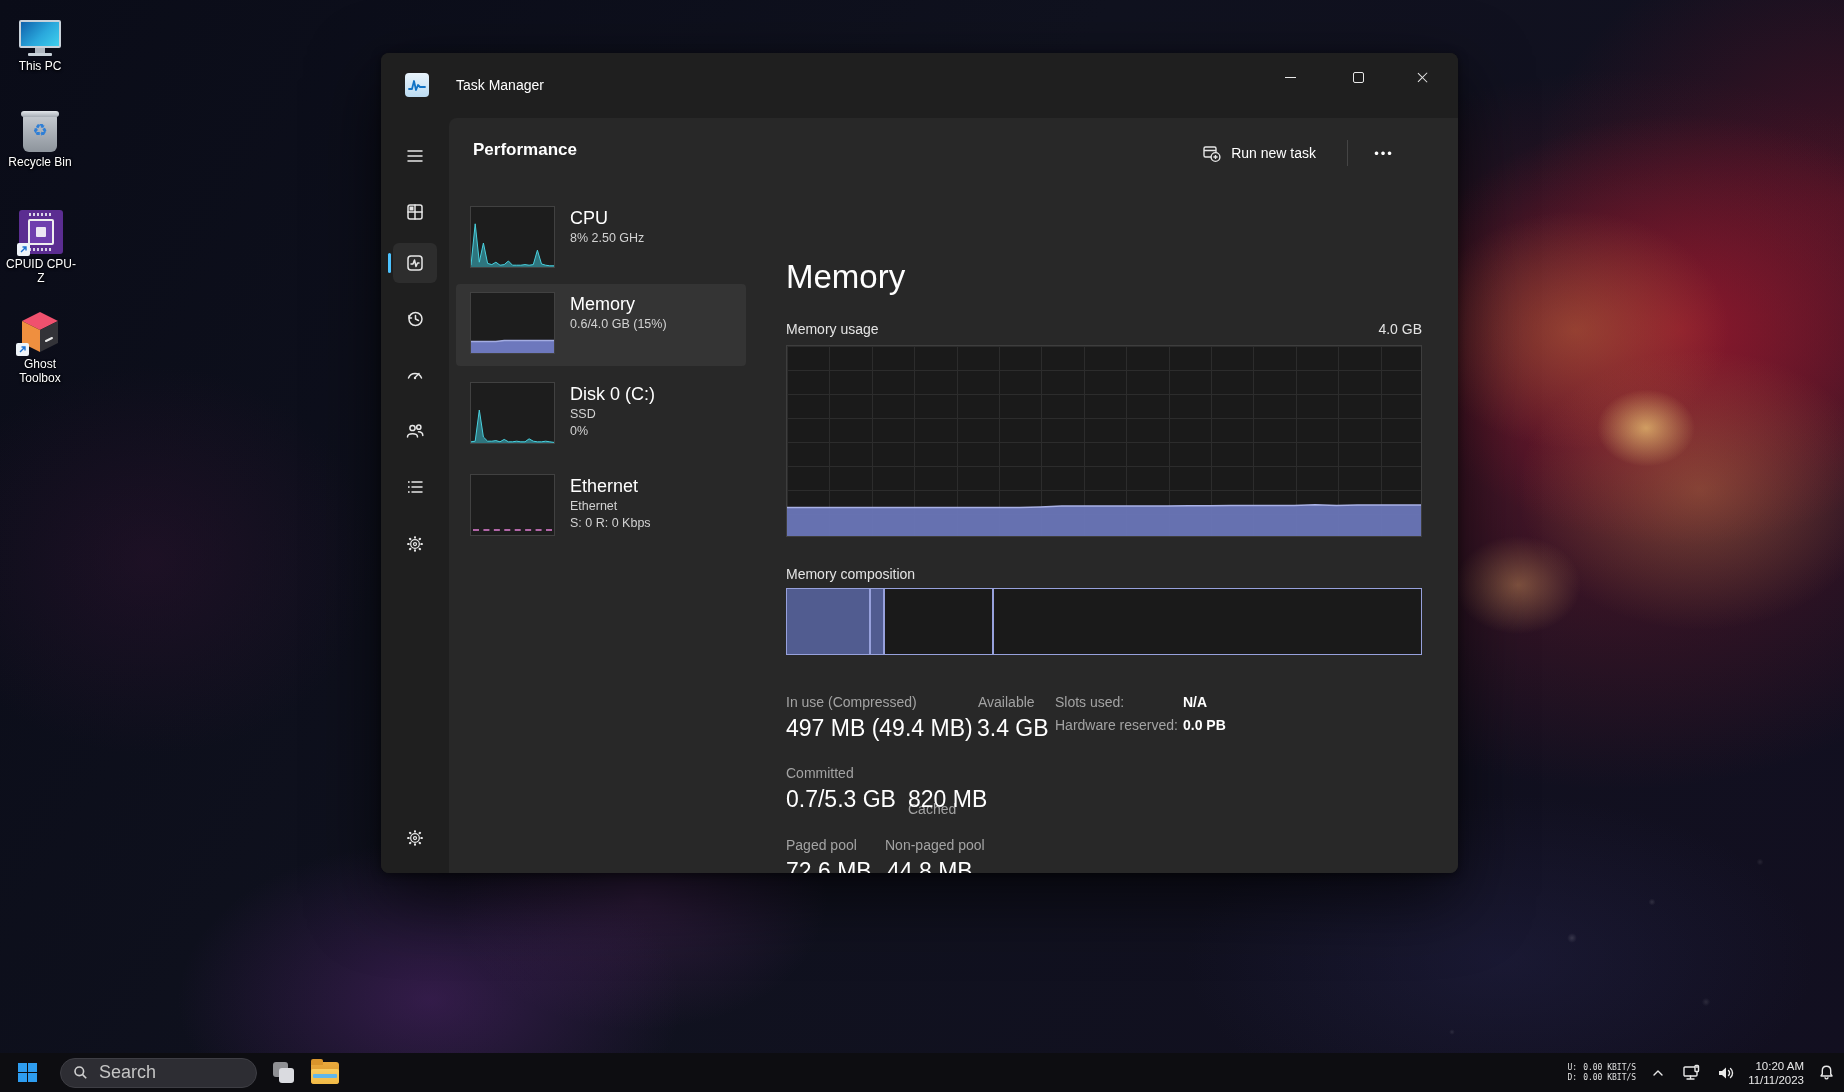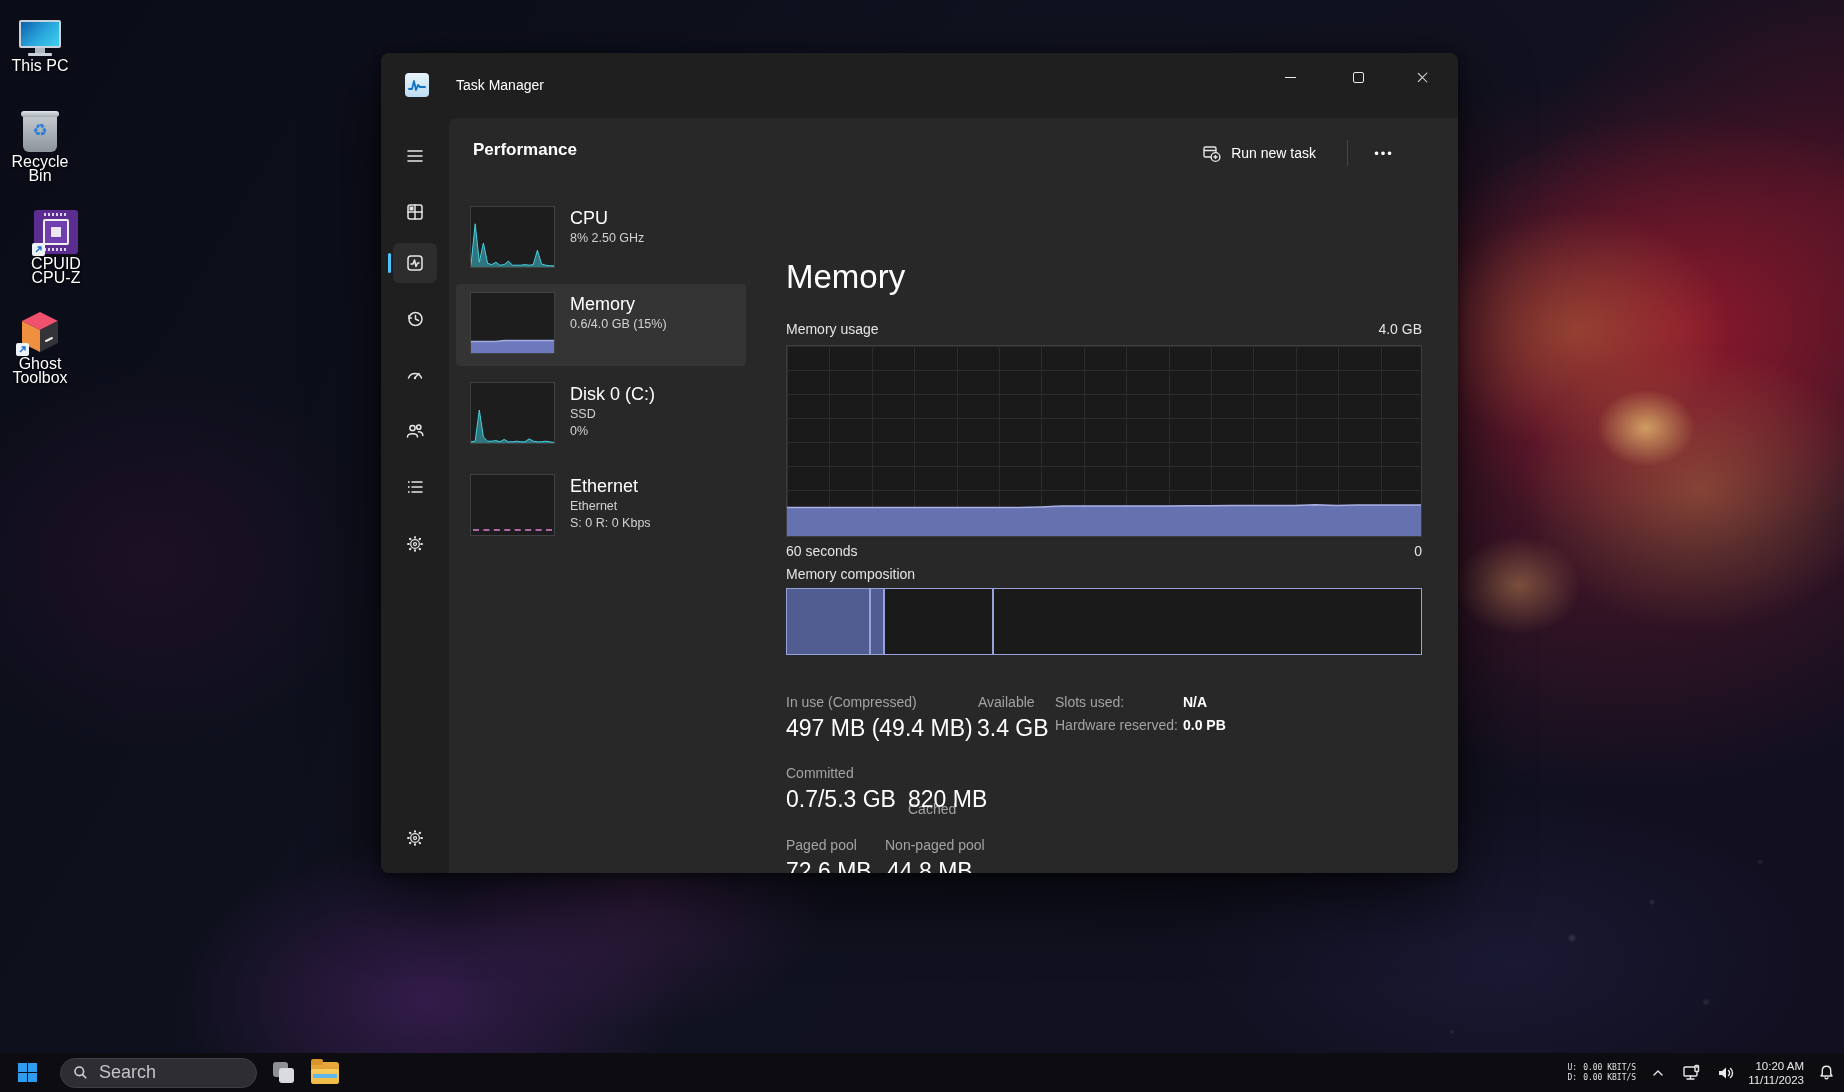--- a/index.html
+++ b/index.html
@@ -22,21 +22,21 @@
       radial-gradient(ellipse 420px 360px at 1844px 200px, rgba(110,20,40,.55), transparent 75%),
       radial-gradient(ellipse 350px 220px at 430px 1000px, rgba(95,40,125,.45), transparent 72%),
       radial-gradient(ellipse 260px 180px at 640px 900px, rgba(120,50,130,.28), transparent 72%),
       radial-gradient(ellipse 300px 260px at 150px 560px, rgba(60,20,55,.35), transparent 75%),
       radial-gradient(ellipse 420px 220px at 1500px 960px, rgba(45,45,95,.30), transparent 75%),
       linear-gradient(120deg,#0a0c18 0%, #10121f 45%, #120f20 100%);}
 
   
   .dicon{position:absolute;width:76px;text-align:center;cursor:pointer;}
   .dicon-art{height:44px;display:flex;align-items:flex-end;justify-content:center;margin-bottom:3px;position:relative;}
-  .dicon-label{color:#fff;font-size:16px;line-height:14px;text-shadow:0 1px 3px #000,0 0 2px #000;}
+  .dicon-label{color:#fff;font-size:12px;line-height:14px;text-shadow:0 1px 3px #000,0 0 2px #000;}
   .monitor-screen{width:42px;height:28px;border:2px solid #c9d2da;border-radius:2px;background:linear-gradient(135deg,#0f62ac,#2aa8dc 55%,#3fd0ee);}
   .monitor-stand{width:10px;height:5px;background:#aeb6bf;margin:0 auto;}
   .monitor-base{width:24px;height:3px;background:#c9d2da;border-radius:1px;margin:0 auto;}
   .bin-body{width:34px;height:38px;background:linear-gradient(180deg,#c7ccd2,#8d949c);border-radius:4px 4px 6px 6px;position:relative;}
   .bin-lid{position:absolute;top:-3px;left:-2px;width:38px;height:6px;background:linear-gradient(180deg,#e2e6ea,#a6adb5);border-radius:3px;}
   .bin-sym{position:absolute;top:8px;left:0;width:100%;text-align:center;color:#2f7fd6;font-size:17px;line-height:17px;}
   .cpuz-box{width:44px;height:44px;background:#5b2d91;border-radius:3px;position:relative;}
   .cpuz-chip{position:absolute;top:9px;left:9px;width:26px;height:26px;border:2px solid #efefef;border-radius:2px;background:#6f3fae;}
   .cpuz-core{position:absolute;top:17px;left:17px;width:10px;height:10px;background:#ece7f4;border-radius:1px;}
   .cpuz-pins-t{position:absolute;top:3px;left:10px;width:24px;height:3px;background:repeating-linear-gradient(to right,#d9d2e8 0 2px,transparent 2px 4px);}
@@ -143,21 +143,21 @@
   <div class="dicon" style="left:2px;top:108px;">
     <div class="dicon-art">
       <div class="bin-body">
           <div class="bin-lid"></div>
           <div class="bin-sym">♻</div>
         </div>
     </div>
     <div class="dicon-label">Recycle Bin</div>
   </div>
 
-  <div class="dicon" style="left:18px;top:210px;">
+  <div class="dicon" style="left:3px;top:210px;">
     <div class="dicon-art">
       <div class="cpuz-box">
         <div class="cpuz-pins-t"></div>
         <div class="cpuz-chip"></div>
         <div class="cpuz-core"></div>
         <div class="cpuz-pins-b"></div>
         <div class="shortcut-badge">
           <svg width="9" height="9" viewBox="0 0 9 9">
               <path d="M2 7 L7 2 M3.5 2 H7 V5.5" stroke="#1b6fd0" stroke-width="1.4" fill="none"></path>
             </svg>
@@ -362,24 +362,20 @@
       <div class="lbl mem-usage-lbl">Memory usage</div>
       <div class="lbl mem-max-lbl">4.0 GB</div>
 
       <div class="graph" style="top:227px;">
         <svg width="634" height="190" viewBox="0 0 634 190" preserveAspectRatio="none">
           <polygon class="usage-fill" points="0,190 0.0,161.5 21.1,161.5 42.3,161.5 63.4,161.5 84.5,161.5 105.7,161.5 126.8,161.5 147.9,161.5 169.1,161.5 190.2,161.5 211.3,161.5 232.5,161.5 253.6,161.0 274.7,160.1 295.9,160.1 317.0,160.1 338.1,160.1 359.3,160.1 380.4,160.1 401.5,159.8 422.7,159.8 443.8,159.6 464.9,159.6 486.1,159.6 507.2,159.4 528.3,158.7 549.5,159.6 570.6,159.1 591.7,159.1 612.9,159.1 634.0,159.1 634,190"></polygon>
           <polyline class="usage-line" points="0.0,161.5 21.1,161.5 42.3,161.5 63.4,161.5 84.5,161.5 105.7,161.5 126.8,161.5 147.9,161.5 169.1,161.5 190.2,161.5 211.3,161.5 232.5,161.5 253.6,161.0 274.7,160.1 295.9,160.1 317.0,160.1 338.1,160.1 359.3,160.1 380.4,160.1 401.5,159.8 422.7,159.8 443.8,159.6 464.9,159.6 486.1,159.6 507.2,159.4 528.3,158.7 549.5,159.6 570.6,159.1 591.7,159.1 612.9,159.1 634.0,159.1"></polyline>
         </svg>
       </div>
 
-      <div class="axis-row" style="top:425px;">
-        <span class="lbl">60 seconds</span>
-        <span class="lbl">0</span>
-      </div>
 
       <div class="lbl comp-lbl" style="top:448px;">Memory composition</div>
       <div class="comp-bar" style="top:470px;">
           <div class="comp-seg filled" style="width: 13.2%;"></div>
           <div class="comp-seg filled" style="width: 2.3%;"></div>
           <div class="comp-seg" style="width: 17.2%;"></div>
           <div class="comp-seg" style="width: 67.3%;"></div>
         </div>
 
       <div class="stat-lbl" style="left:337px;top:576px;">In use (Compressed)</div>

